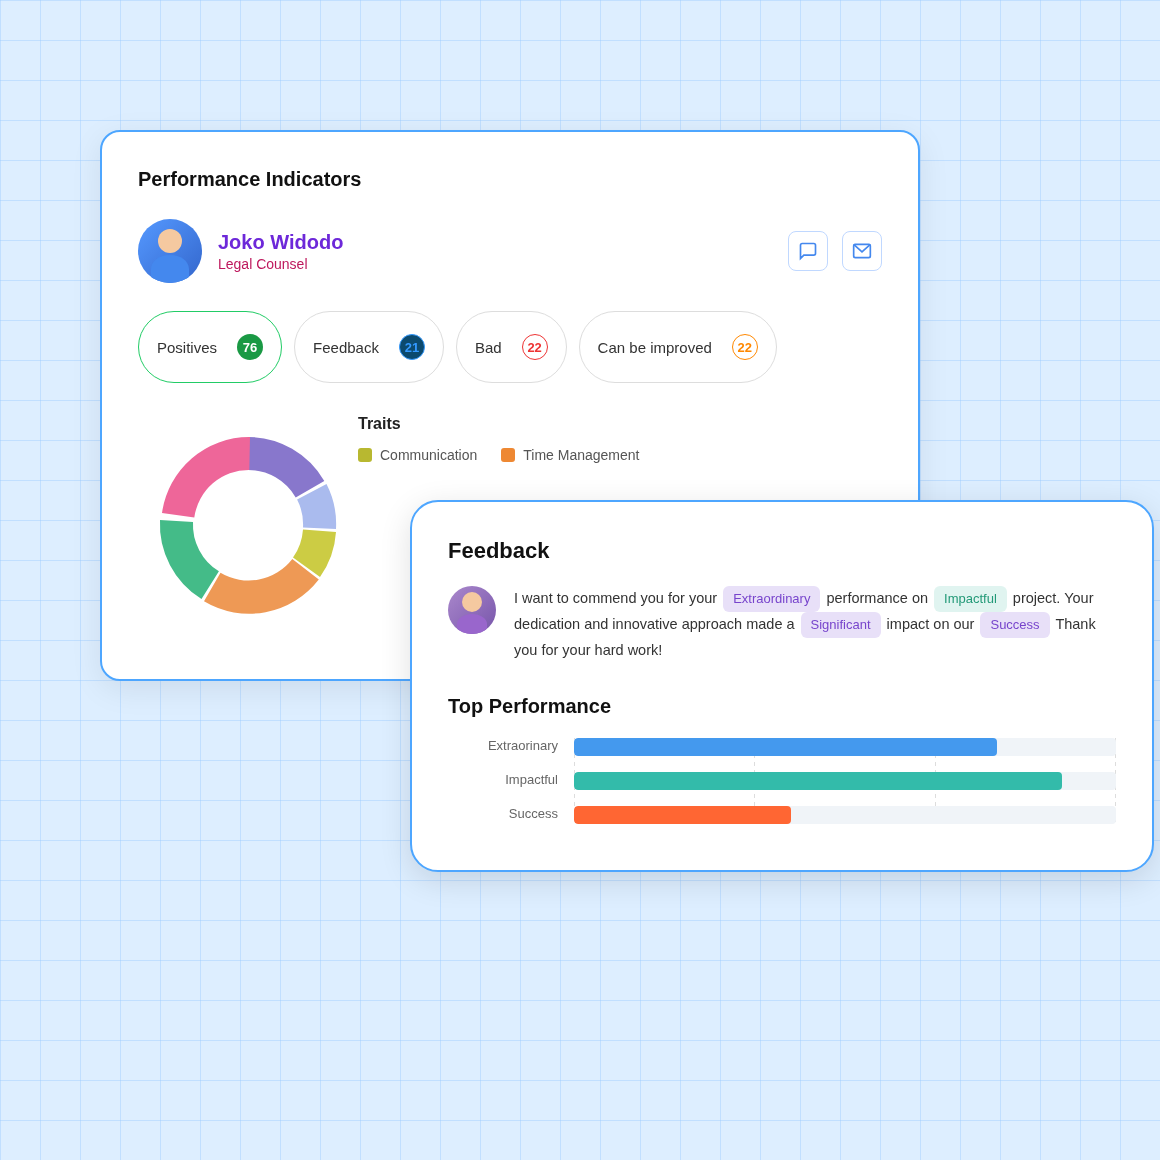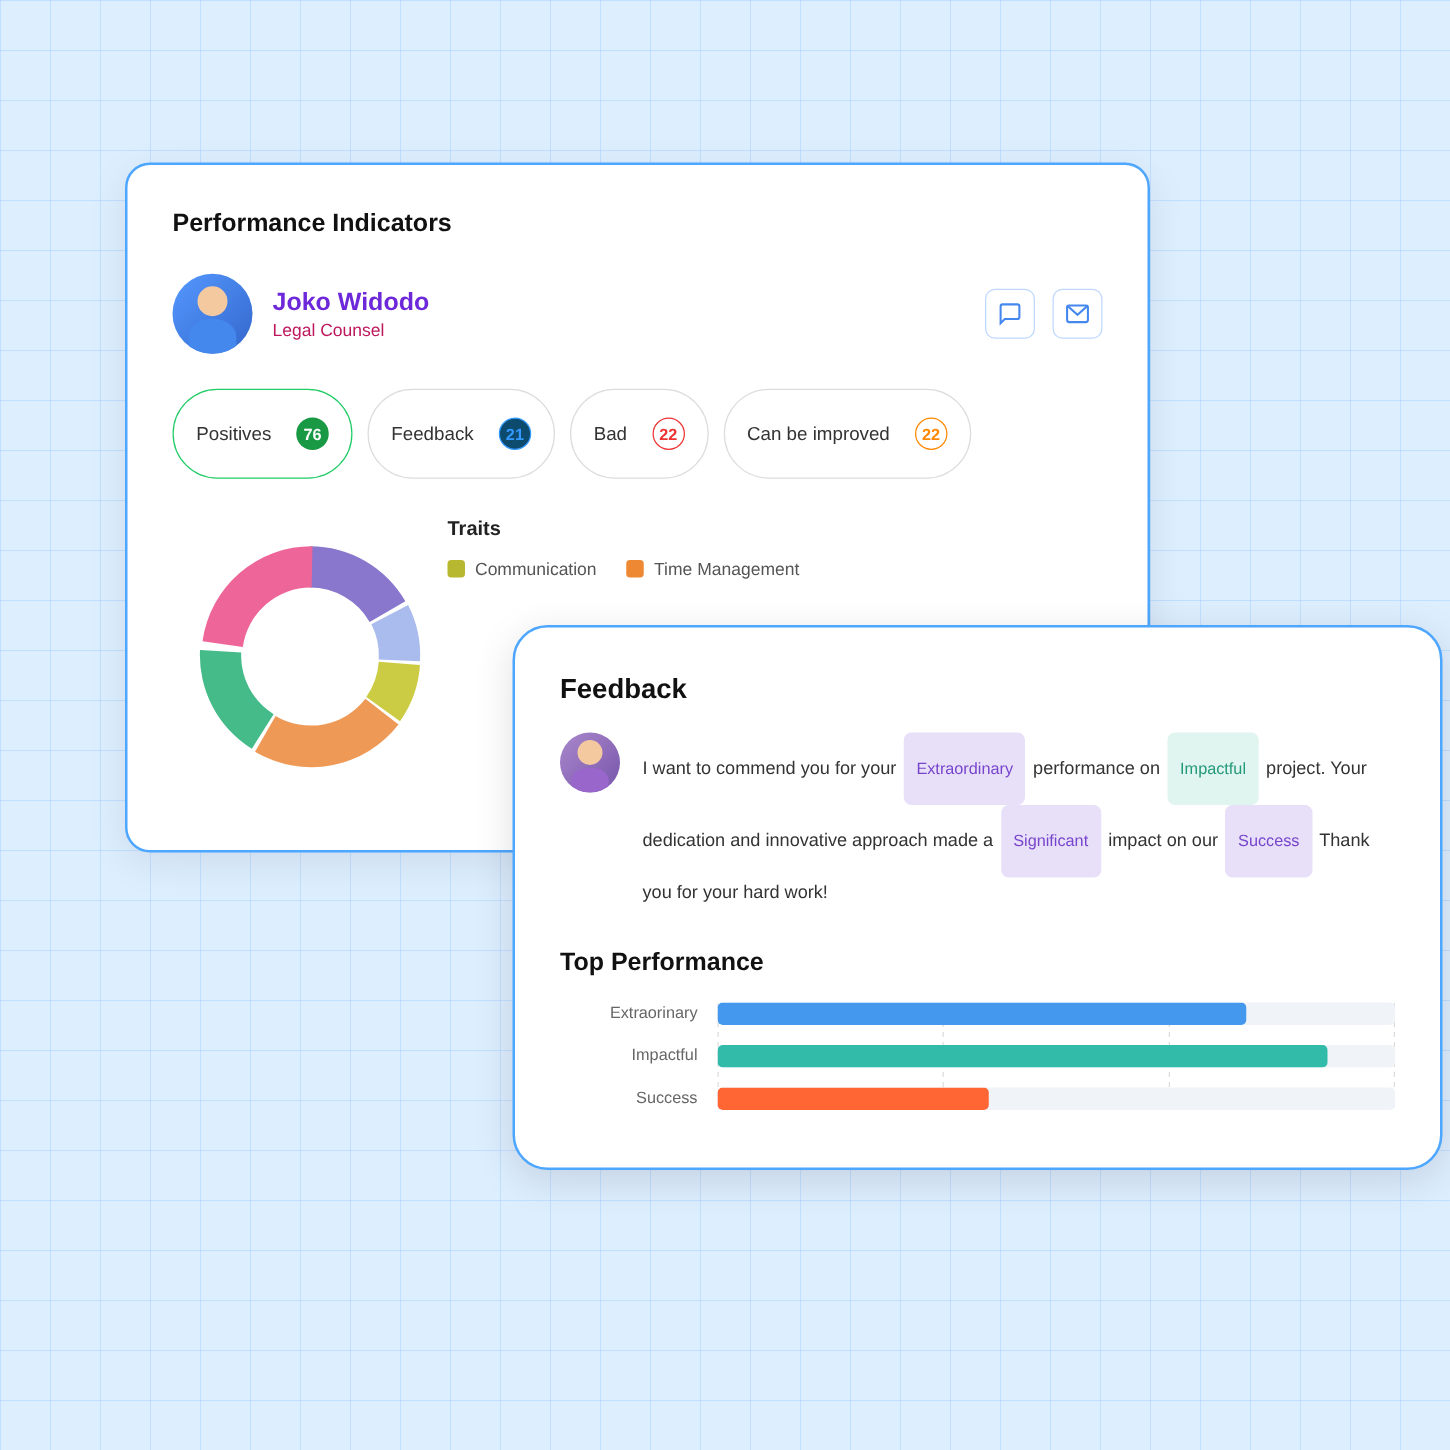--- a/index.html
+++ b/index.html
@@ -249,21 +249,21 @@
 
     .feedback-text {
       font-size: 14.5px;
       line-height: 1.7;
       color: #333;
     }
 
     .tag {
       display: inline-flex;
       align-items: center;
-      padding: 18px 10px;
+      padding: 2px 10px;
       border-radius: 6px;
       font-size: 13px;
       font-weight: 500;
       margin: 0 2px;
     }
 
     .tag-purple { background: #e8e0f8; color: #7744cc; }
     .tag-teal   { background: #e0f4f0; color: #229977; }
 
     

